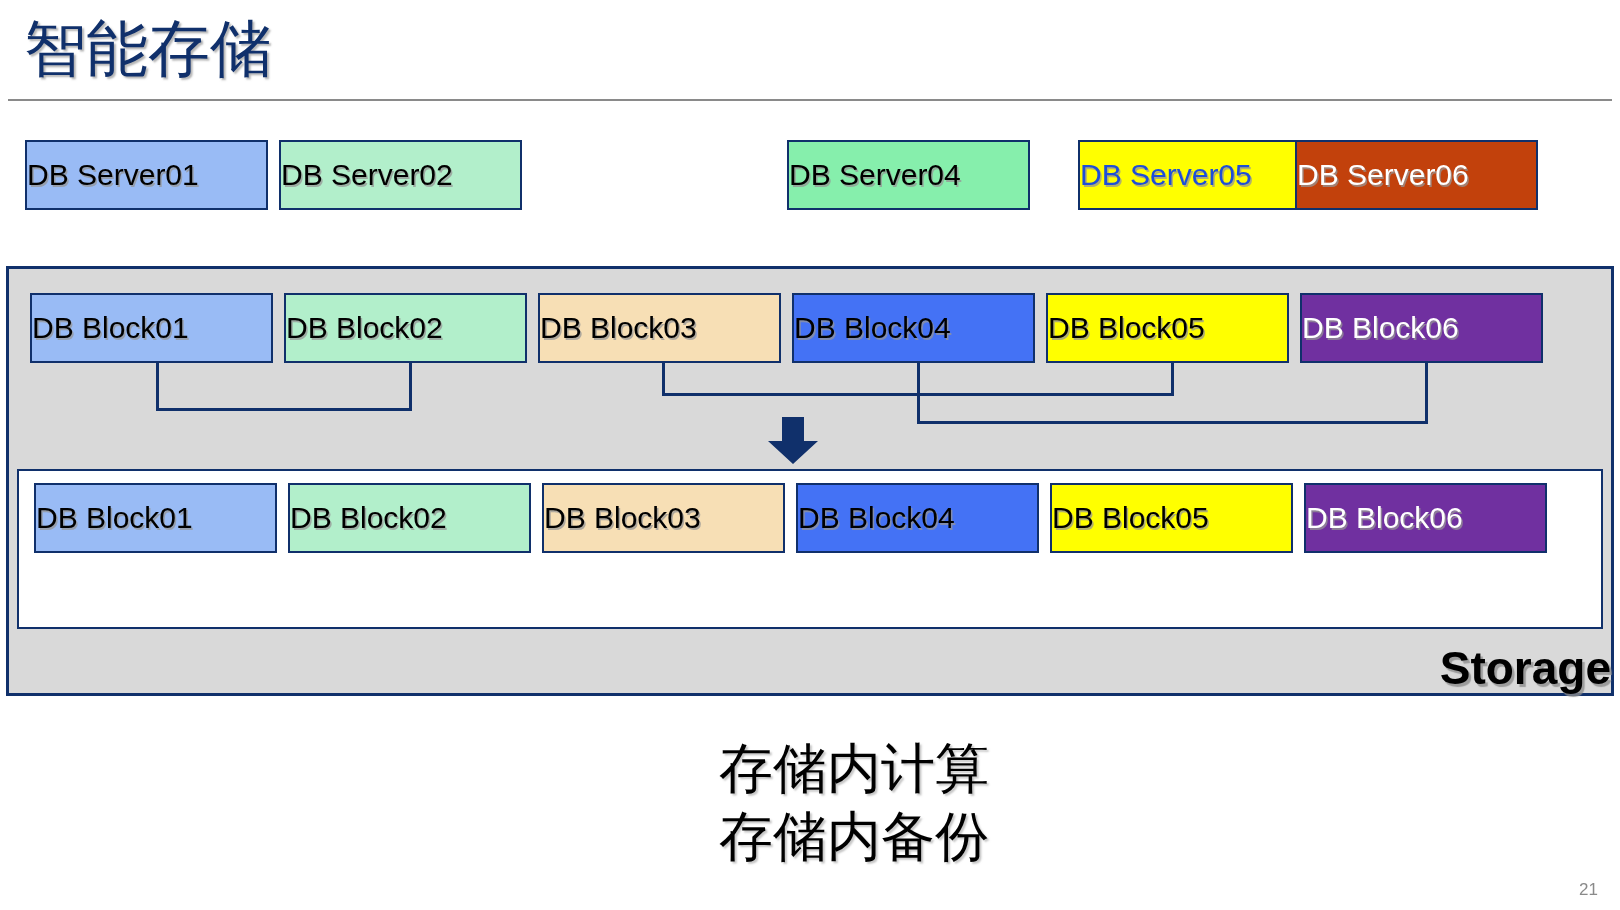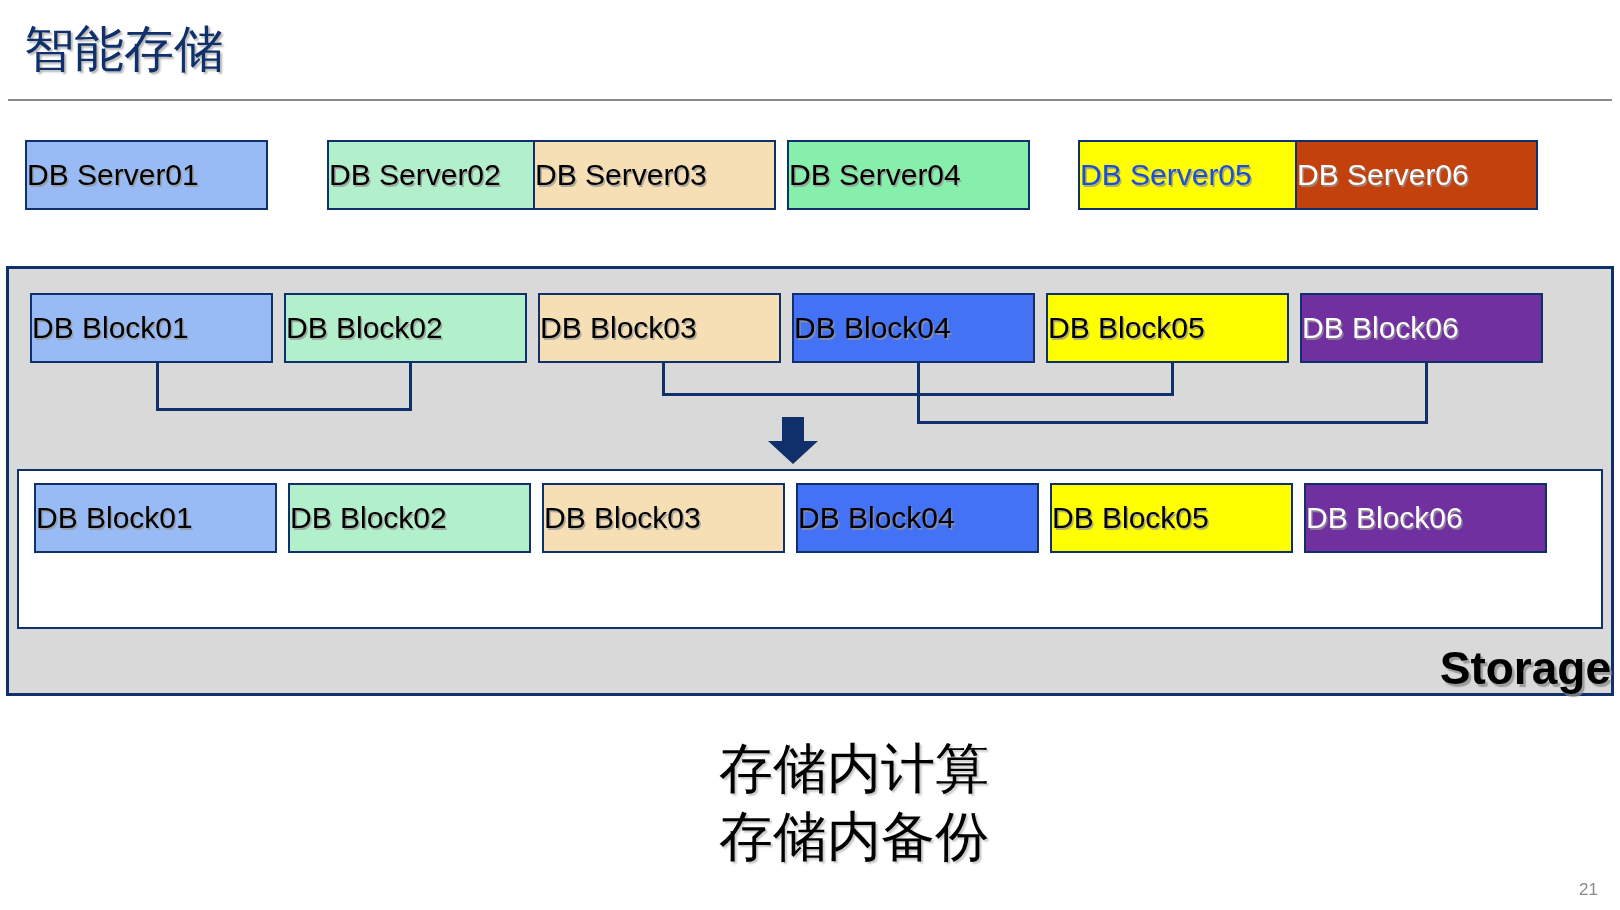--- a/index.html
+++ b/index.html
@@ -14,21 +14,21 @@
     overflow: hidden;
     font-family: "Liberation Sans", sans-serif;
     color: #000000;
   }
 
   
   #slide-title {
     position: absolute;
     left: 24px;
     top: 6px;
-    font-size: 50px;
+    font-size: 62px;
     line-height: 86px;
     font-weight: 400;
     color: #10306B;
     text-shadow: 2px 2px 2px rgba(120,120,120,0.55);
     white-space: nowrap;
   }
   #title-rule {
     position: absolute;
     left: 8px;
     top: 99px;
@@ -149,25 +149,22 @@
 </head>
 <body>
 
 <div id="slide-title">智能存储</div>
 <div id="title-rule"></div>
 
 <div id="server-row">
     <div class="node dark-text" style="left: 25px; top: 0px; width: 243px; height: 70px; background: rgb(153, 187, 245); color: rgb(0, 0, 0);">
       <span>DB Server01</span>
     </div>
-    <div class="node dark-text" style="left: 279px; top: 0px; width: 243px; height: 70px; background: rgb(178, 239, 203); color: rgb(0, 0, 0); margin-left: 48px;">
+    <div class="node dark-text" style="left: 279px; top: 0px; width: 243px; height: 70px; background: rgb(178, 239, 203); color: rgb(0, 0, 0);">
       <span>DB Server02</span>
-    </div>
-    <div class="node dark-text" style="left: 533px; top: 0px; width: 243px; height: 70px; background: rgb(247, 223, 181); color: rgb(0, 0, 0);">
-      <span>DB Server03</span>
     </div>
     <div class="node dark-text" style="left: 787px; top: 0px; width: 243px; height: 70px; background: #86efac; color: rgb(0, 0, 0);">
       <span>DB Server04</span>
     </div>
     <div class="node dark-text" style="left: 1078px; top: 0px; width: 243px; height: 70px; background: rgb(255, 255, 0); color: #1d4ed8;">
       <span>DB Server05</span>
     </div>
     <div class="node light-text" style="left: 1295px; top: 0px; width: 243px; height: 70px; background: #c2410c; color: rgb(255, 255, 255);">
       <span>DB Server06</span>
     </div>

